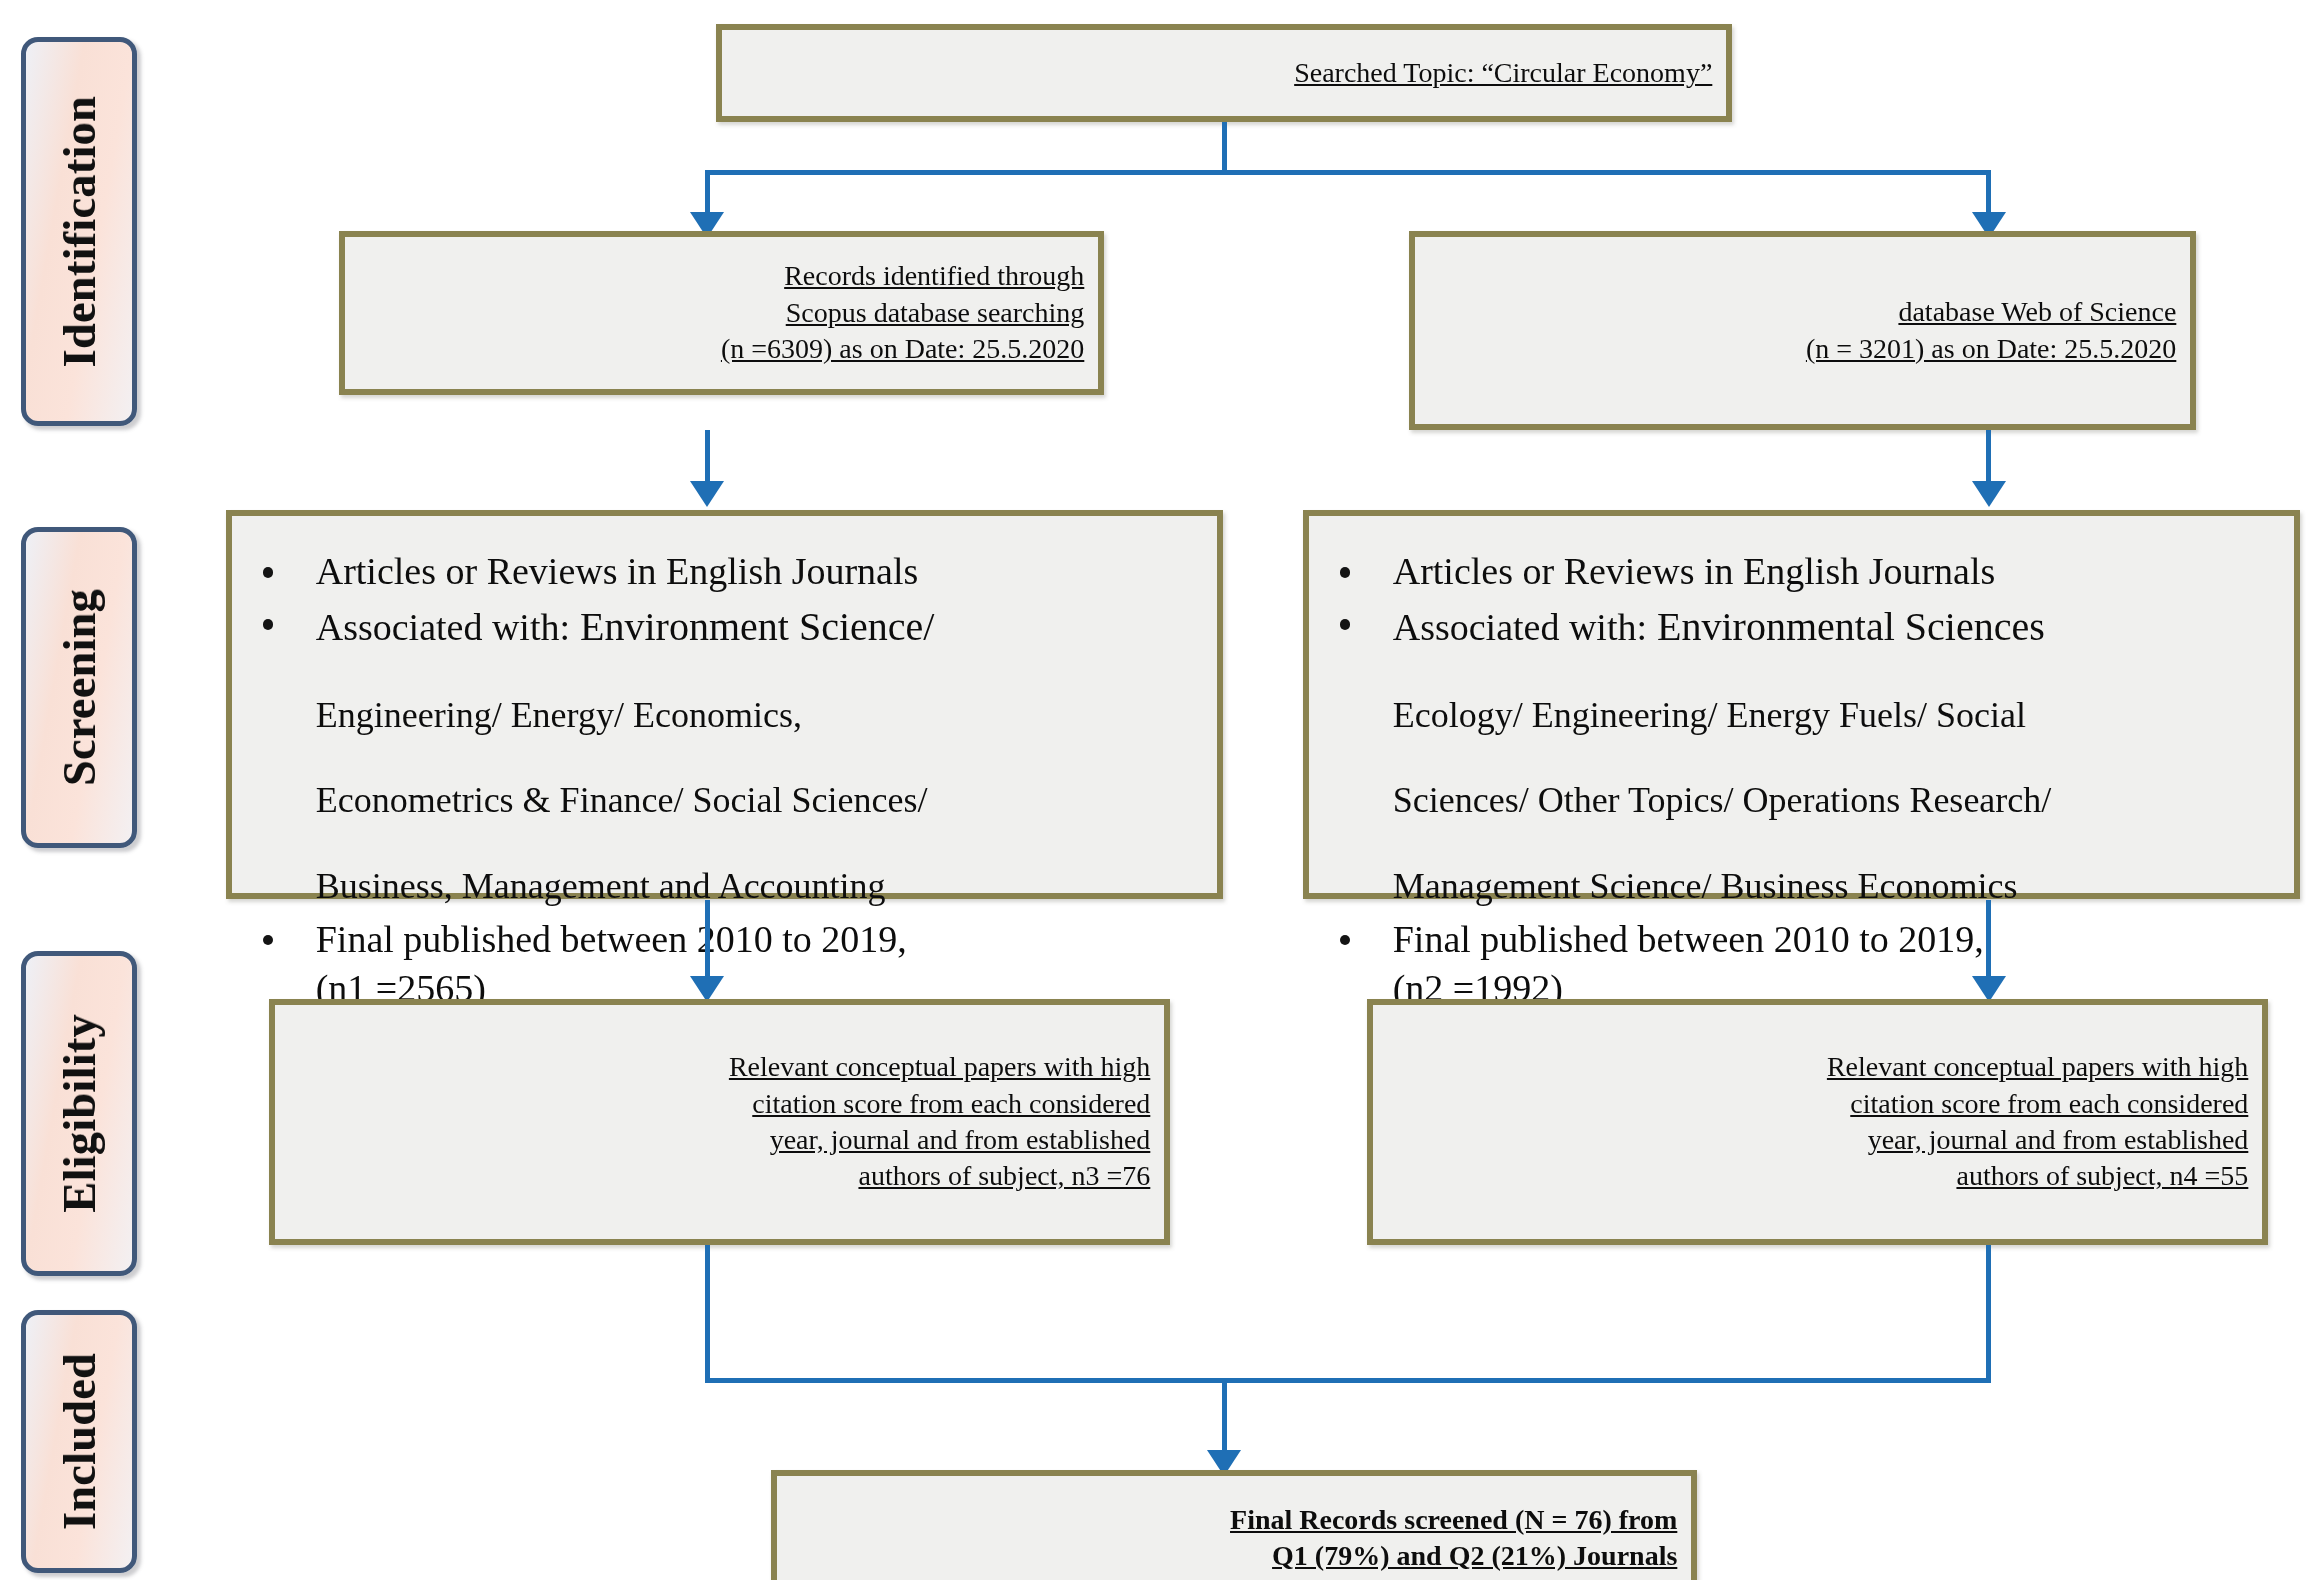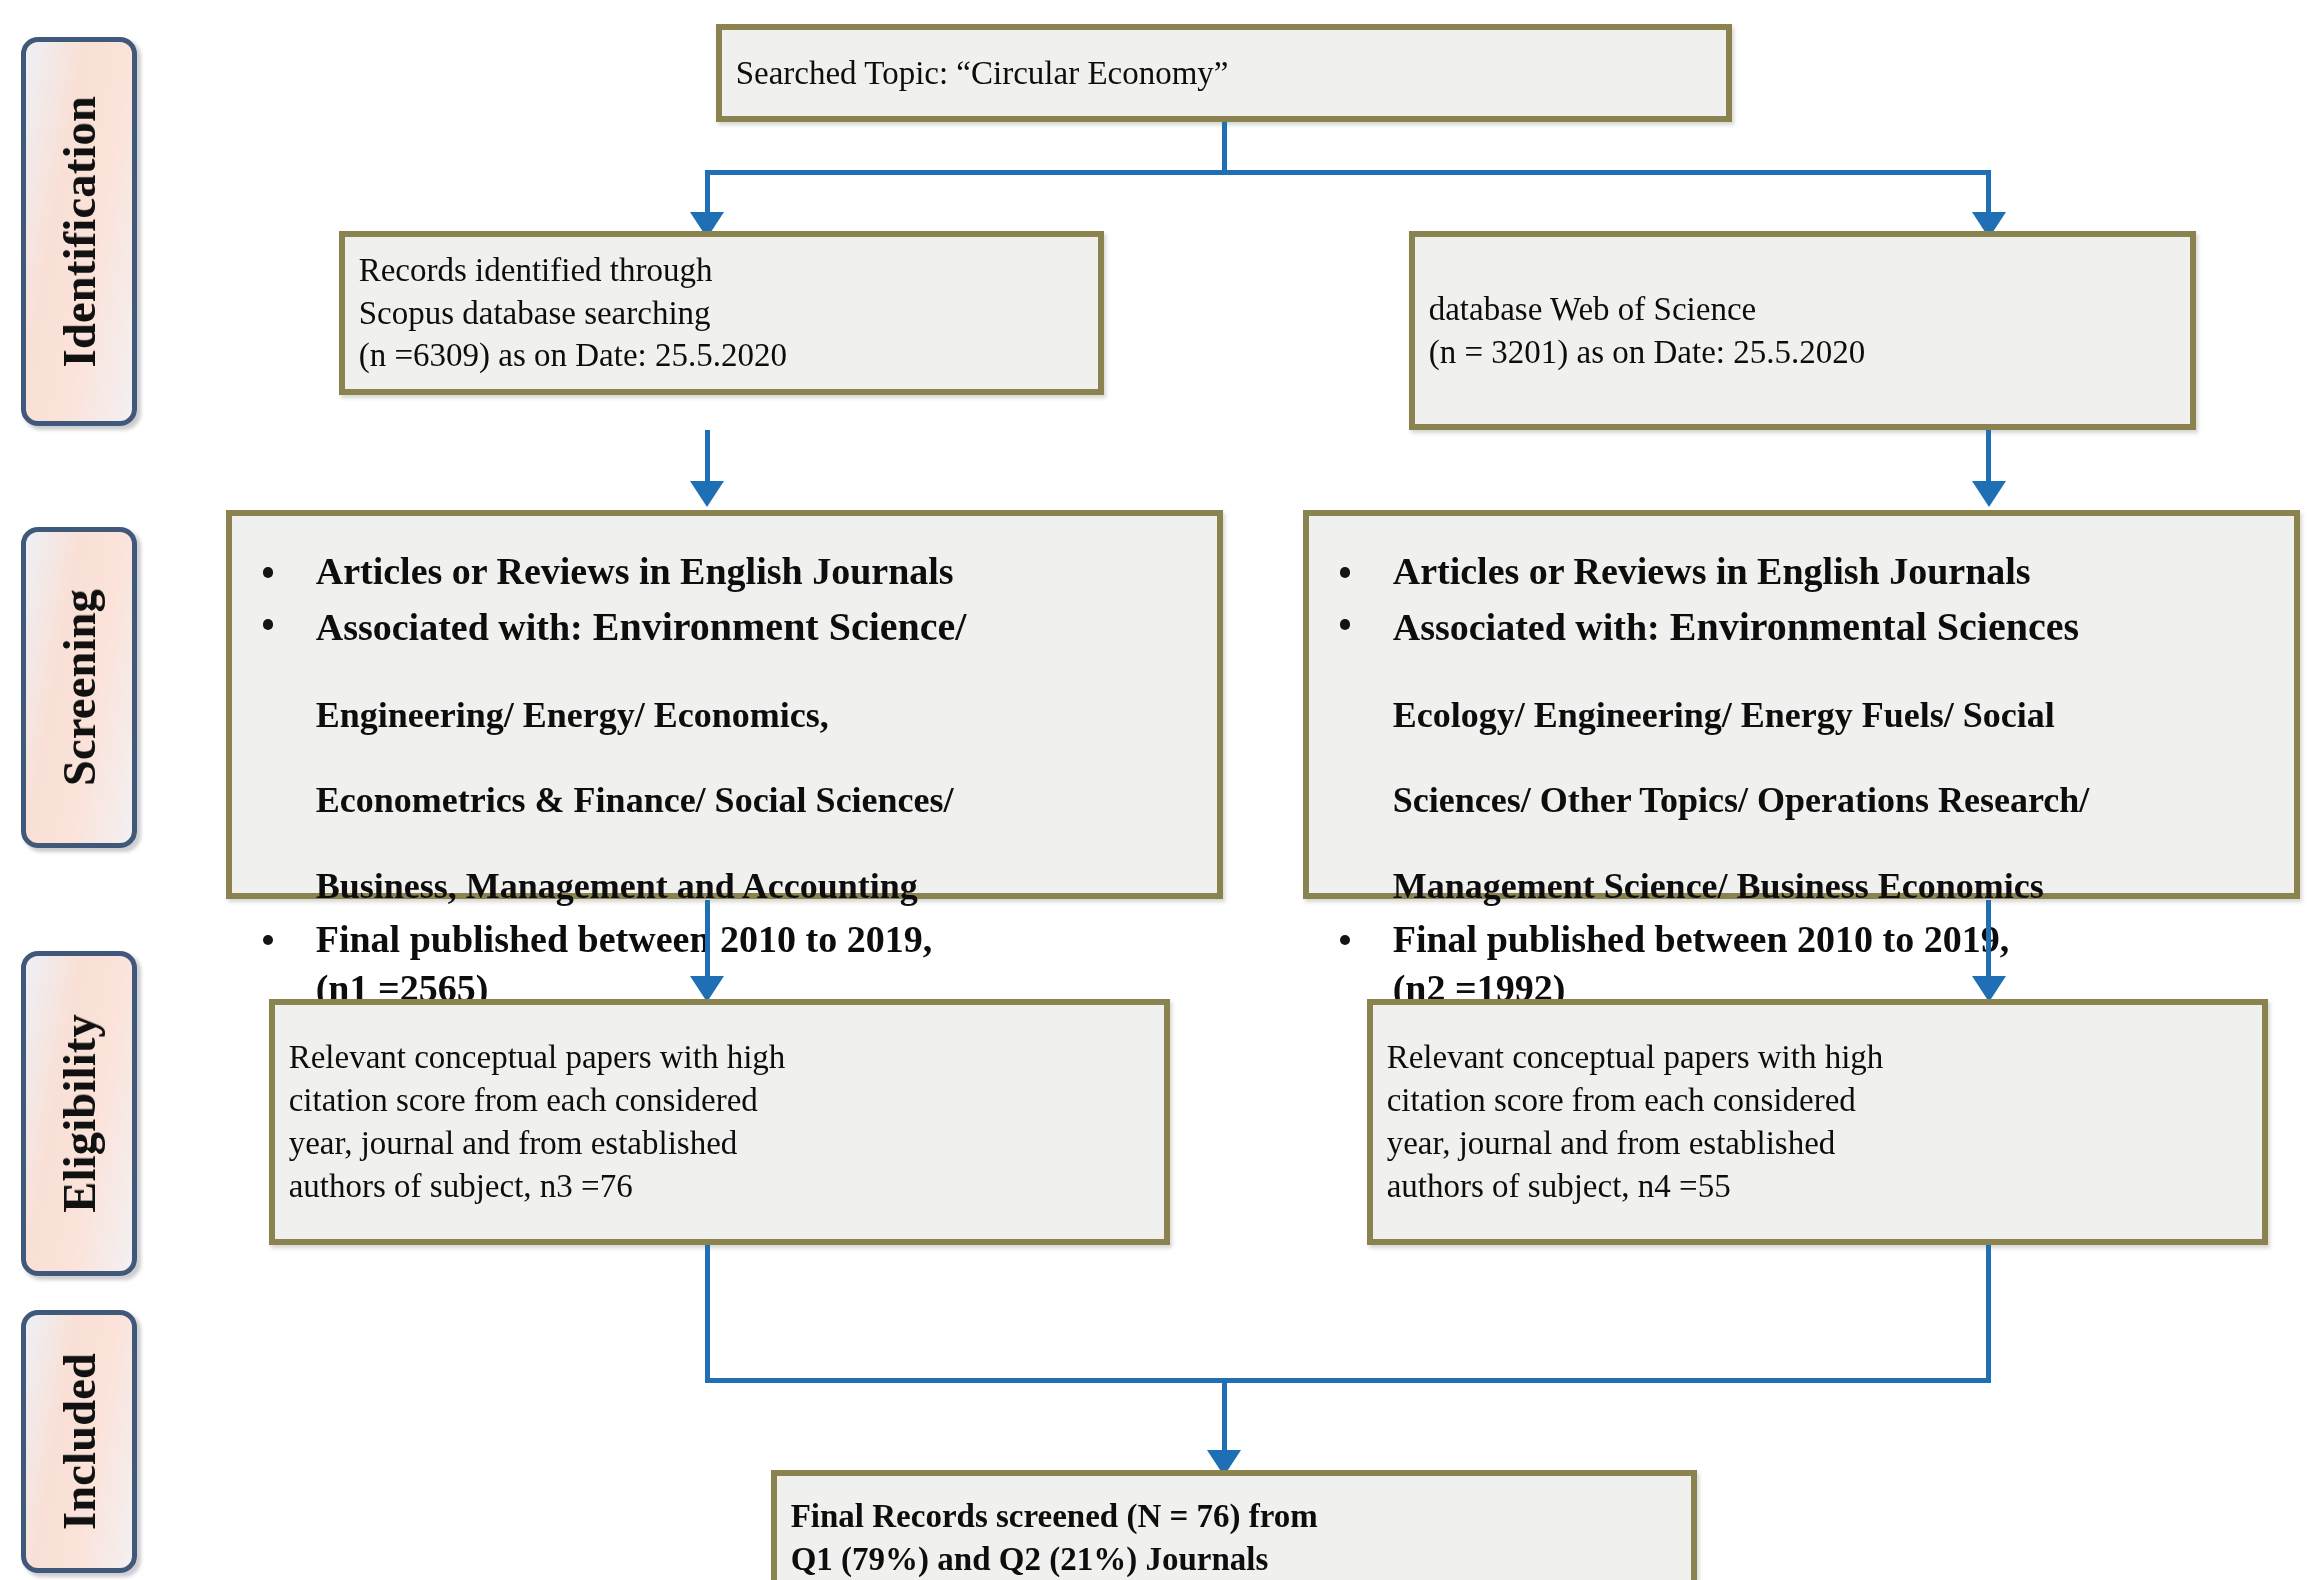--- a/index.html
+++ b/index.html
@@ -53,35 +53,35 @@
   .flow-box .inner {
     box-sizing: border-box;
     width: 100%;
     height: 100%;
     padding: 10.7px 13.7px;
     display: flex;
     flex-direction: column;
     justify-content: center;
   }
   .center-text {
-    text-align: left;
-    font-size: 33px;
+    text-align: right;
+    font-size: 28px;
     line-height: 1.30;
+    text-decoration: underline;
   }
   .center-text.bold {
     font-weight: bold;
   }
   .center-text div { white-space: nowrap; }
 
   
   ul.bullets {
     list-style: none;
     margin: 0;
     padding: 0;
-    font-weight: bold;
   }
   ul.bullets > li {
     position: relative;
     padding-left: 70px;
     margin-bottom: 3.1px;
     font-size: 38px;
     line-height: 1.30;
   }
   ul.bullets > li .dot {
     position: absolute;

